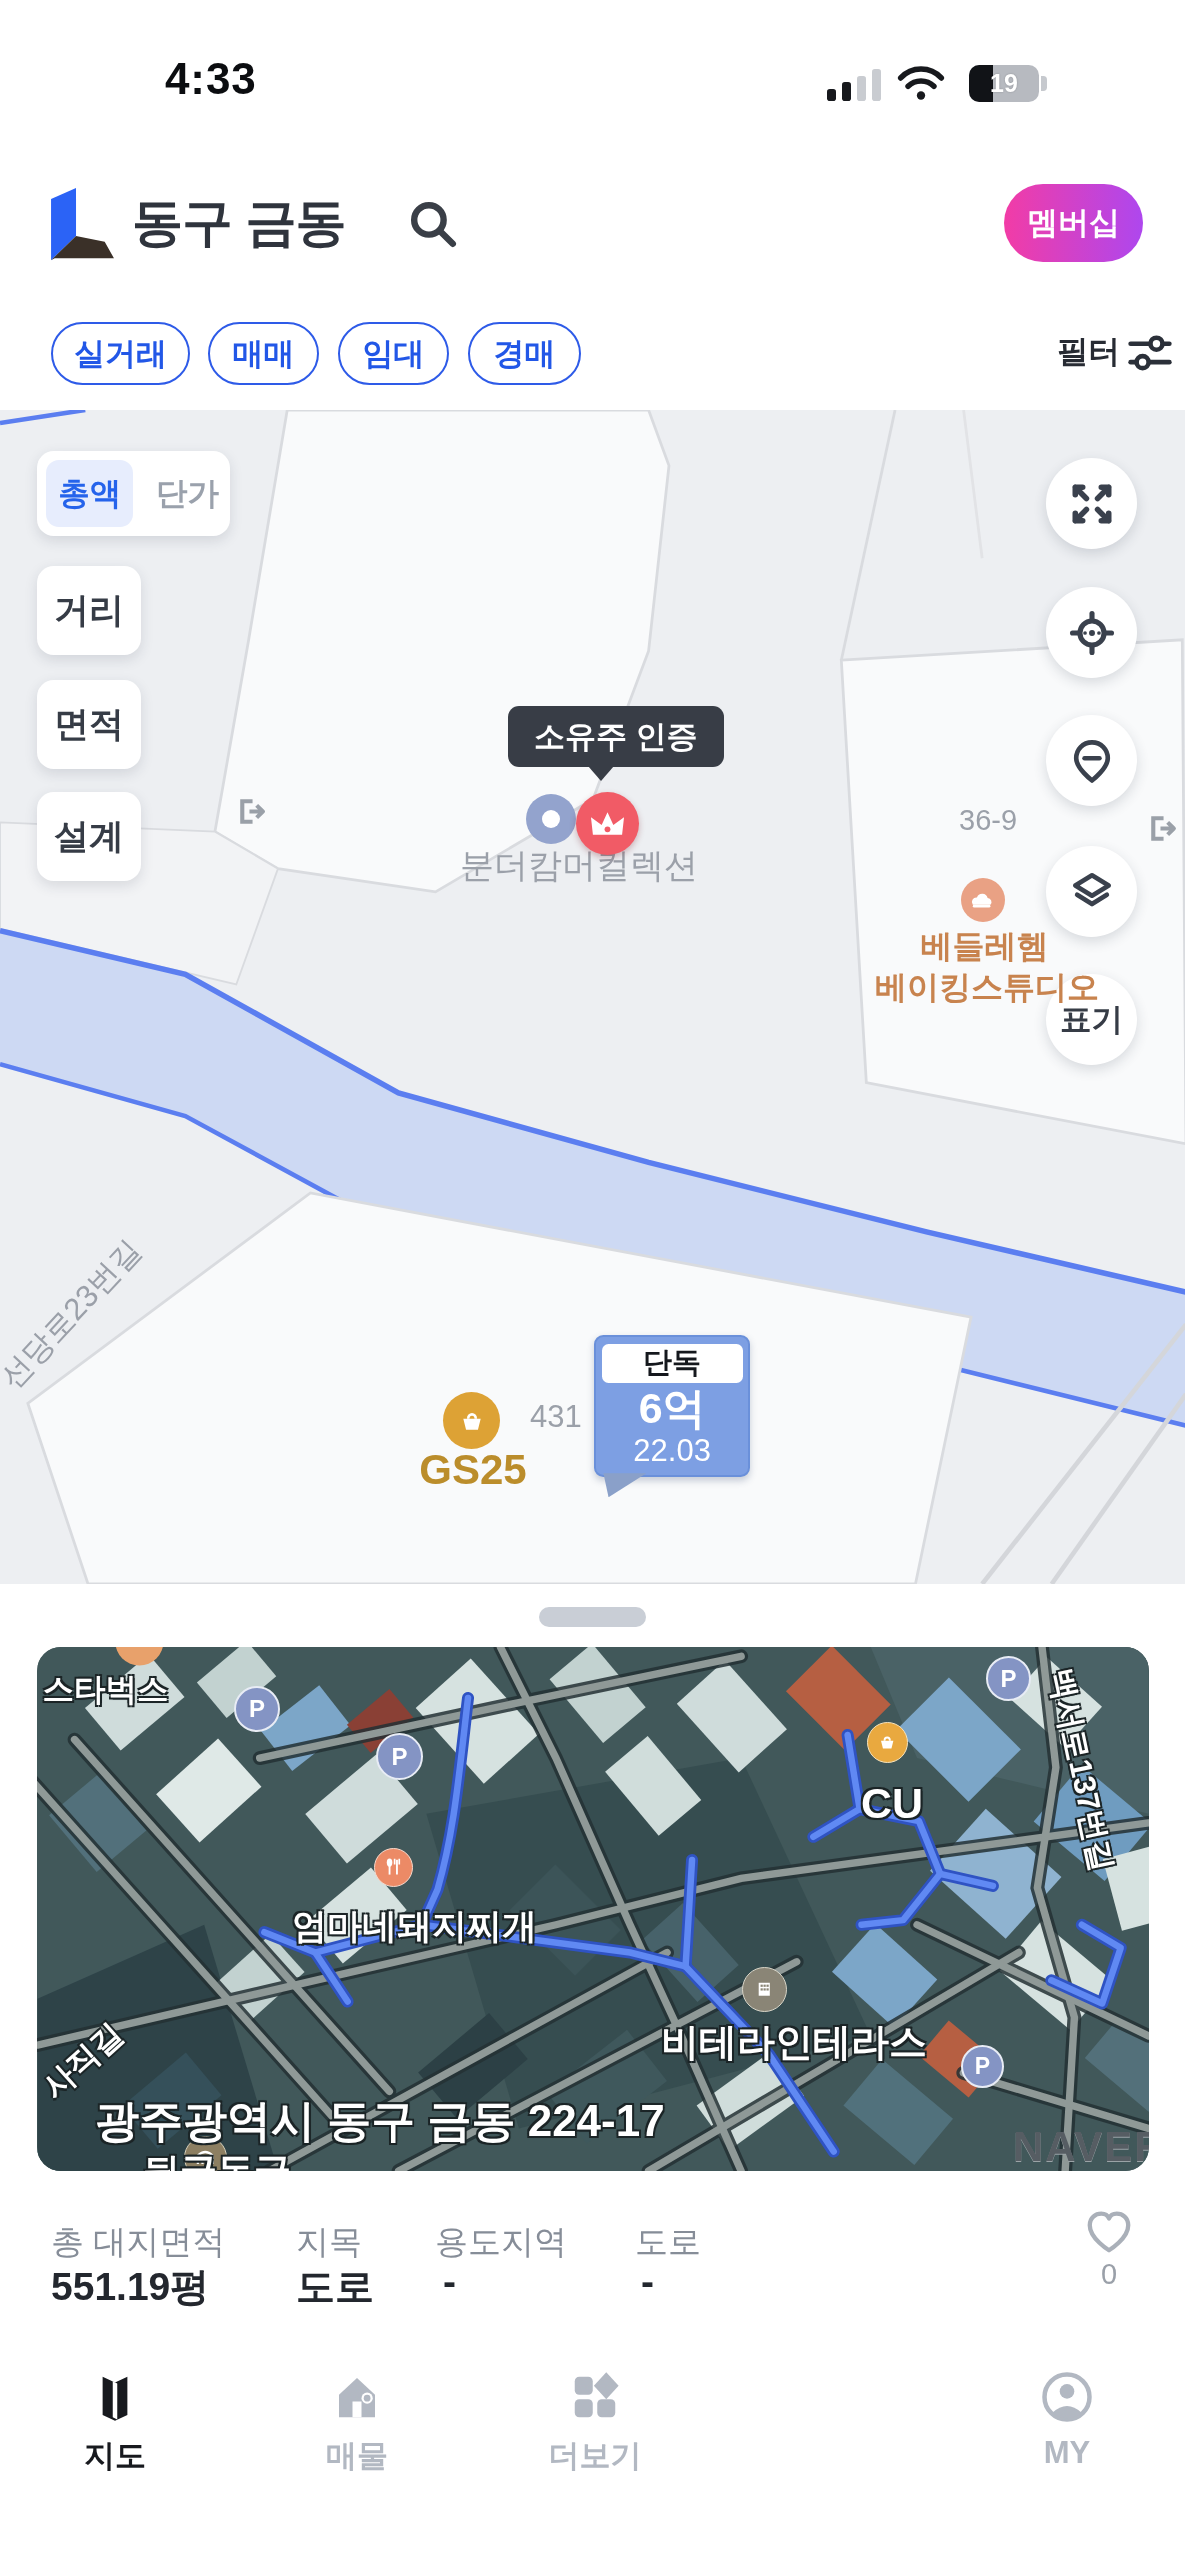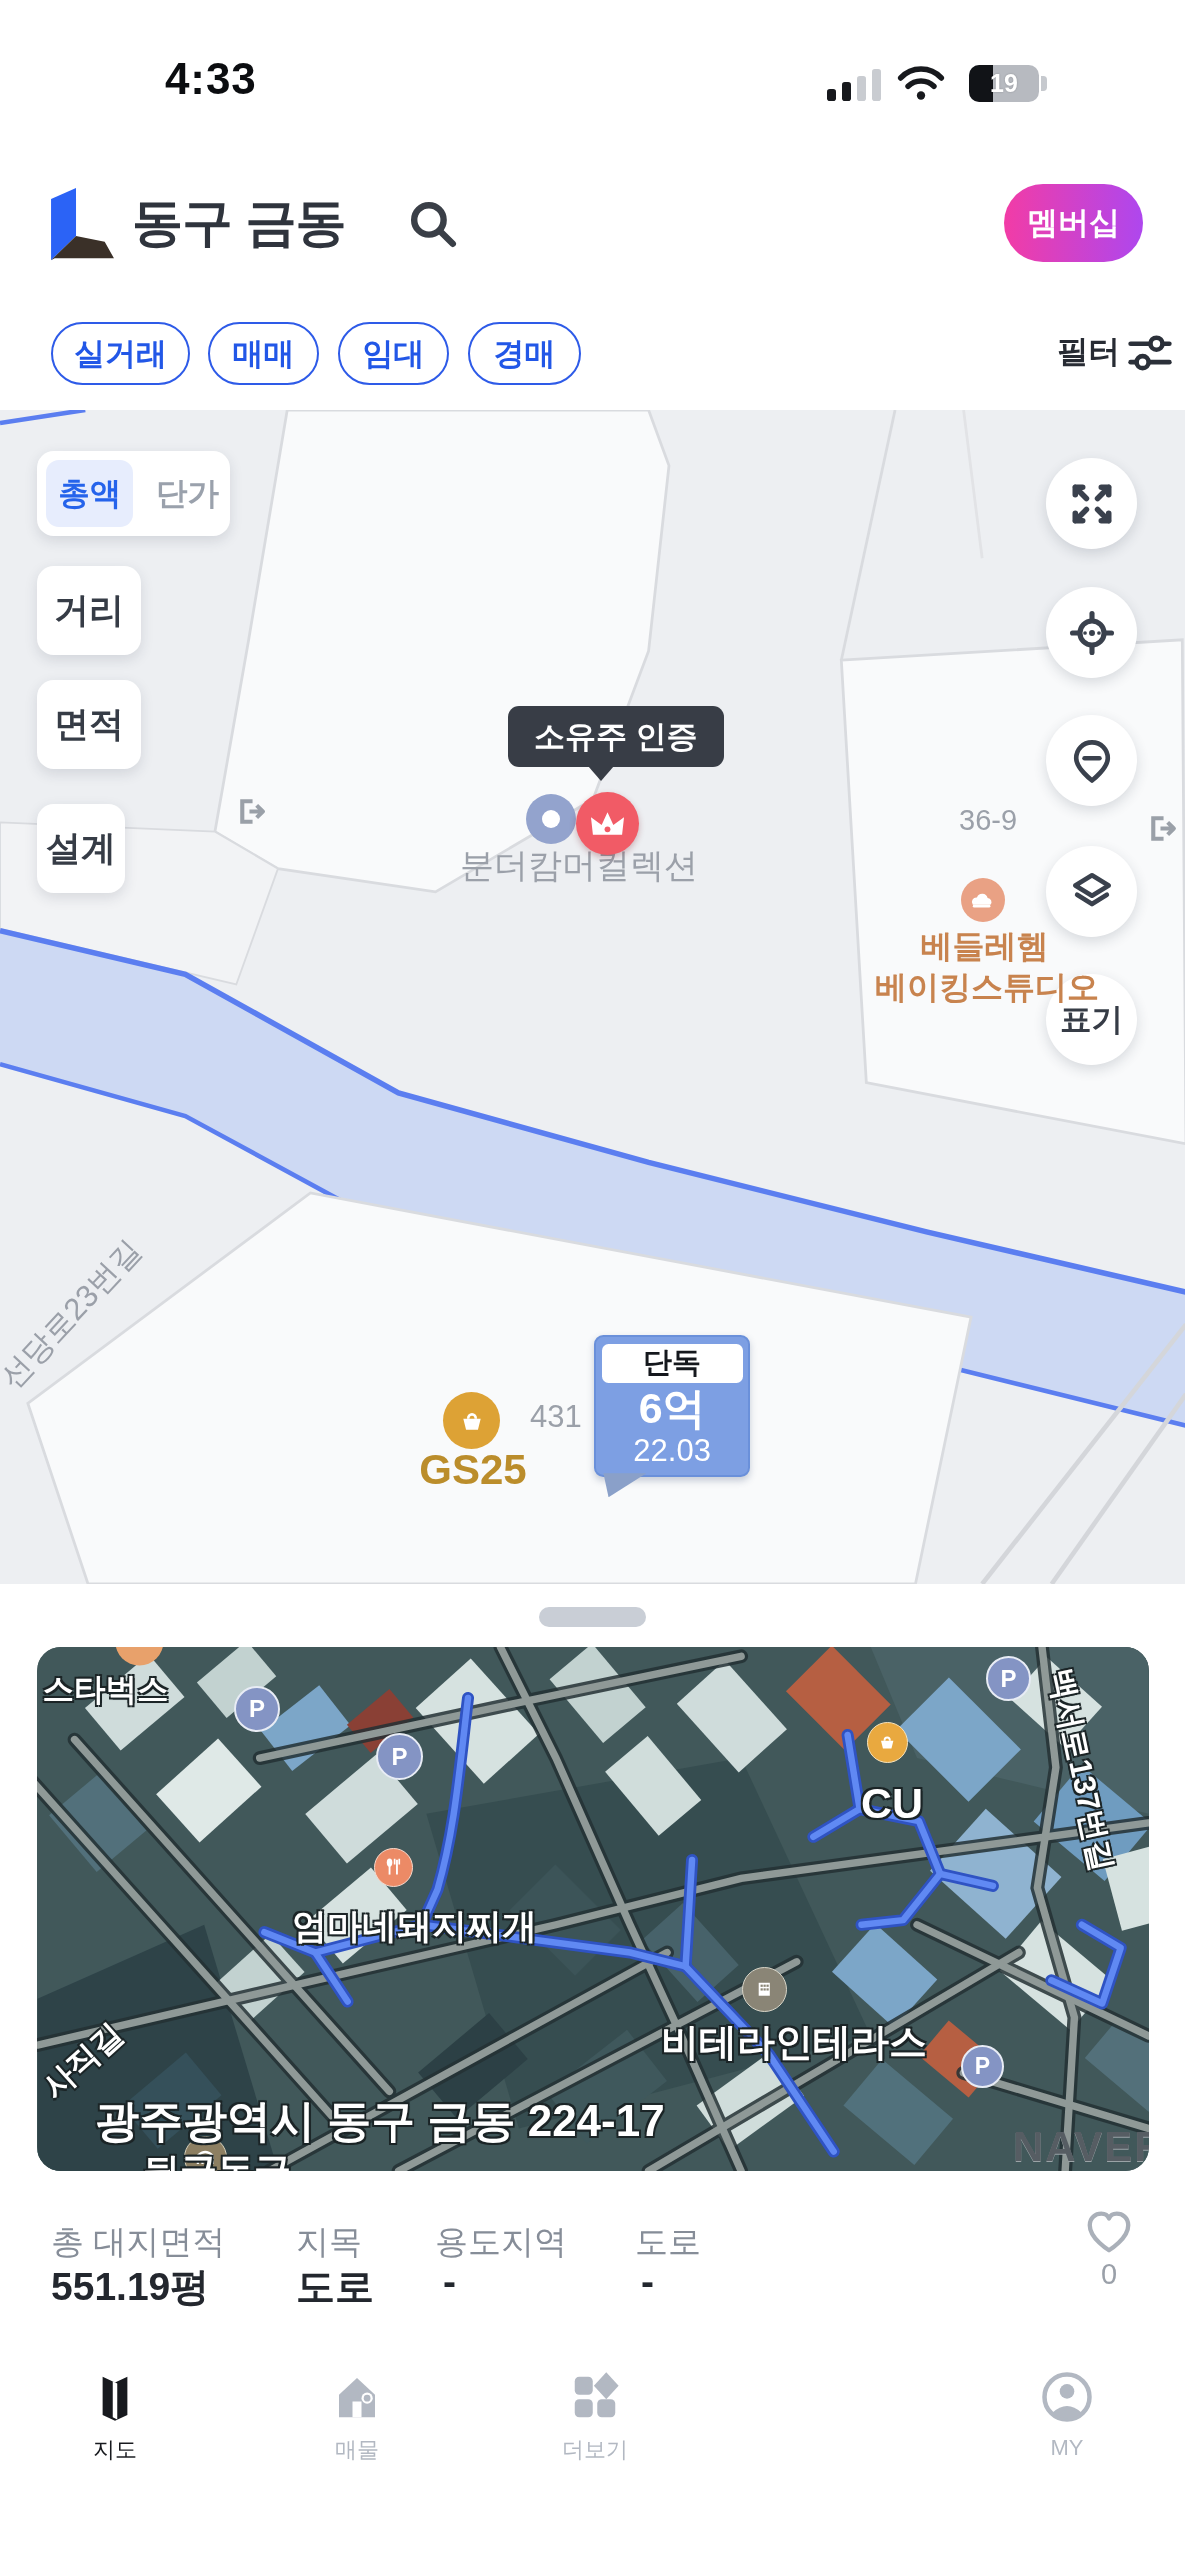--- a/index.html
+++ b/index.html
@@ -58,21 +58,21 @@
     text-shadow:0 0 2.8px #1c2527,1.9px 1.9px 0 #1c2527,-1.9px 1.9px 0 #1c2527,1.9px -1.9px 0 #1c2527,-1.9px -1.9px 0 #1c2527;}
   .pmark{position:absolute;border-radius:50%;background:#8494c4;border:2.8px solid #e8ecf5;color:#fff;
     display:flex;align-items:center;justify-content:center;font-weight:bold;}
   .naver{position:absolute;left:976px;top:476px;font-size:42px;font-weight:bold;color:#565d63;letter-spacing:1.9px;
     text-shadow:0 0.9px 0 #9aa3a6;}
   .infolbl{position:absolute;top:636px;font-size:33px;color:#868d98;}
   .infoval{position:absolute;top:676px;font-size:39px;font-weight:bold;color:#23272e;}
   
   .nav{position:absolute;left:0;top:769px;width:1186px;height:223px;background:#fff;}
   .navitem{position:absolute;top:16.7px;width:148px;display:flex;flex-direction:column;align-items:center;gap:11px;cursor:pointer;}
-  .navitem .lbl{font-size:22px;font-weight:normal;}
+  .navitem .lbl{font-size:31px;font-weight:bold;}
   .nav-on{color:#17191e;}
   .nav-off{color:#b2b8c2;}
   svg{display:block;}
 </style>
 </head>
 <body>
 
 <div class="screen">
 
   <div class="abs time">4:33</div>
@@ -145,21 +145,21 @@
       <line x1="1060" y1="1267" x2="1280" y2="987" stroke="#d4d6da" stroke-width="5"></line>
       <line x1="1135" y1="1267" x2="1280" y2="1062" stroke="#d4d6da" stroke-width="5"></line>
     </svg>
 
     <div class="card" style="left:37px;top:41px;width:193px;height:85px">
       <div class="toggle-on">총액</div>
       <div class="toggle-off">단가</div>
     </div>
     <div class="card mapbtn" style="left:37px;top:156px;width:104px;height:89px">거리</div>
     <div class="card mapbtn" style="left:37px;top:270px;width:104px;height:89px">면적</div>
-    <div class="card mapbtn" style="left:37px;top:394px;width:88px;height:89px">설계</div>
+    <div class="card mapbtn" style="left:37px;top:382px;width:104px;height:89px">설계</div>
 
     <div class="circlebtn" style="top:48px">
       <svg width="52" height="52" viewBox="0 0 56 56">
         <g stroke="#3a414d" stroke-width="6" stroke-linecap="round" stroke-linejoin="round" fill="none">
           <path d="M10 18 V10 H18 M10 10 L22 22"></path>
             <path d="M38 10 H46 V18 M46 10 L34 22"></path>
           <path d="M10 38 V46 H18 M10 46 L22 34"></path>
             <path d="M46 38 V46 H38 M46 46 L34 34"></path>
         </g>
       </svg>

